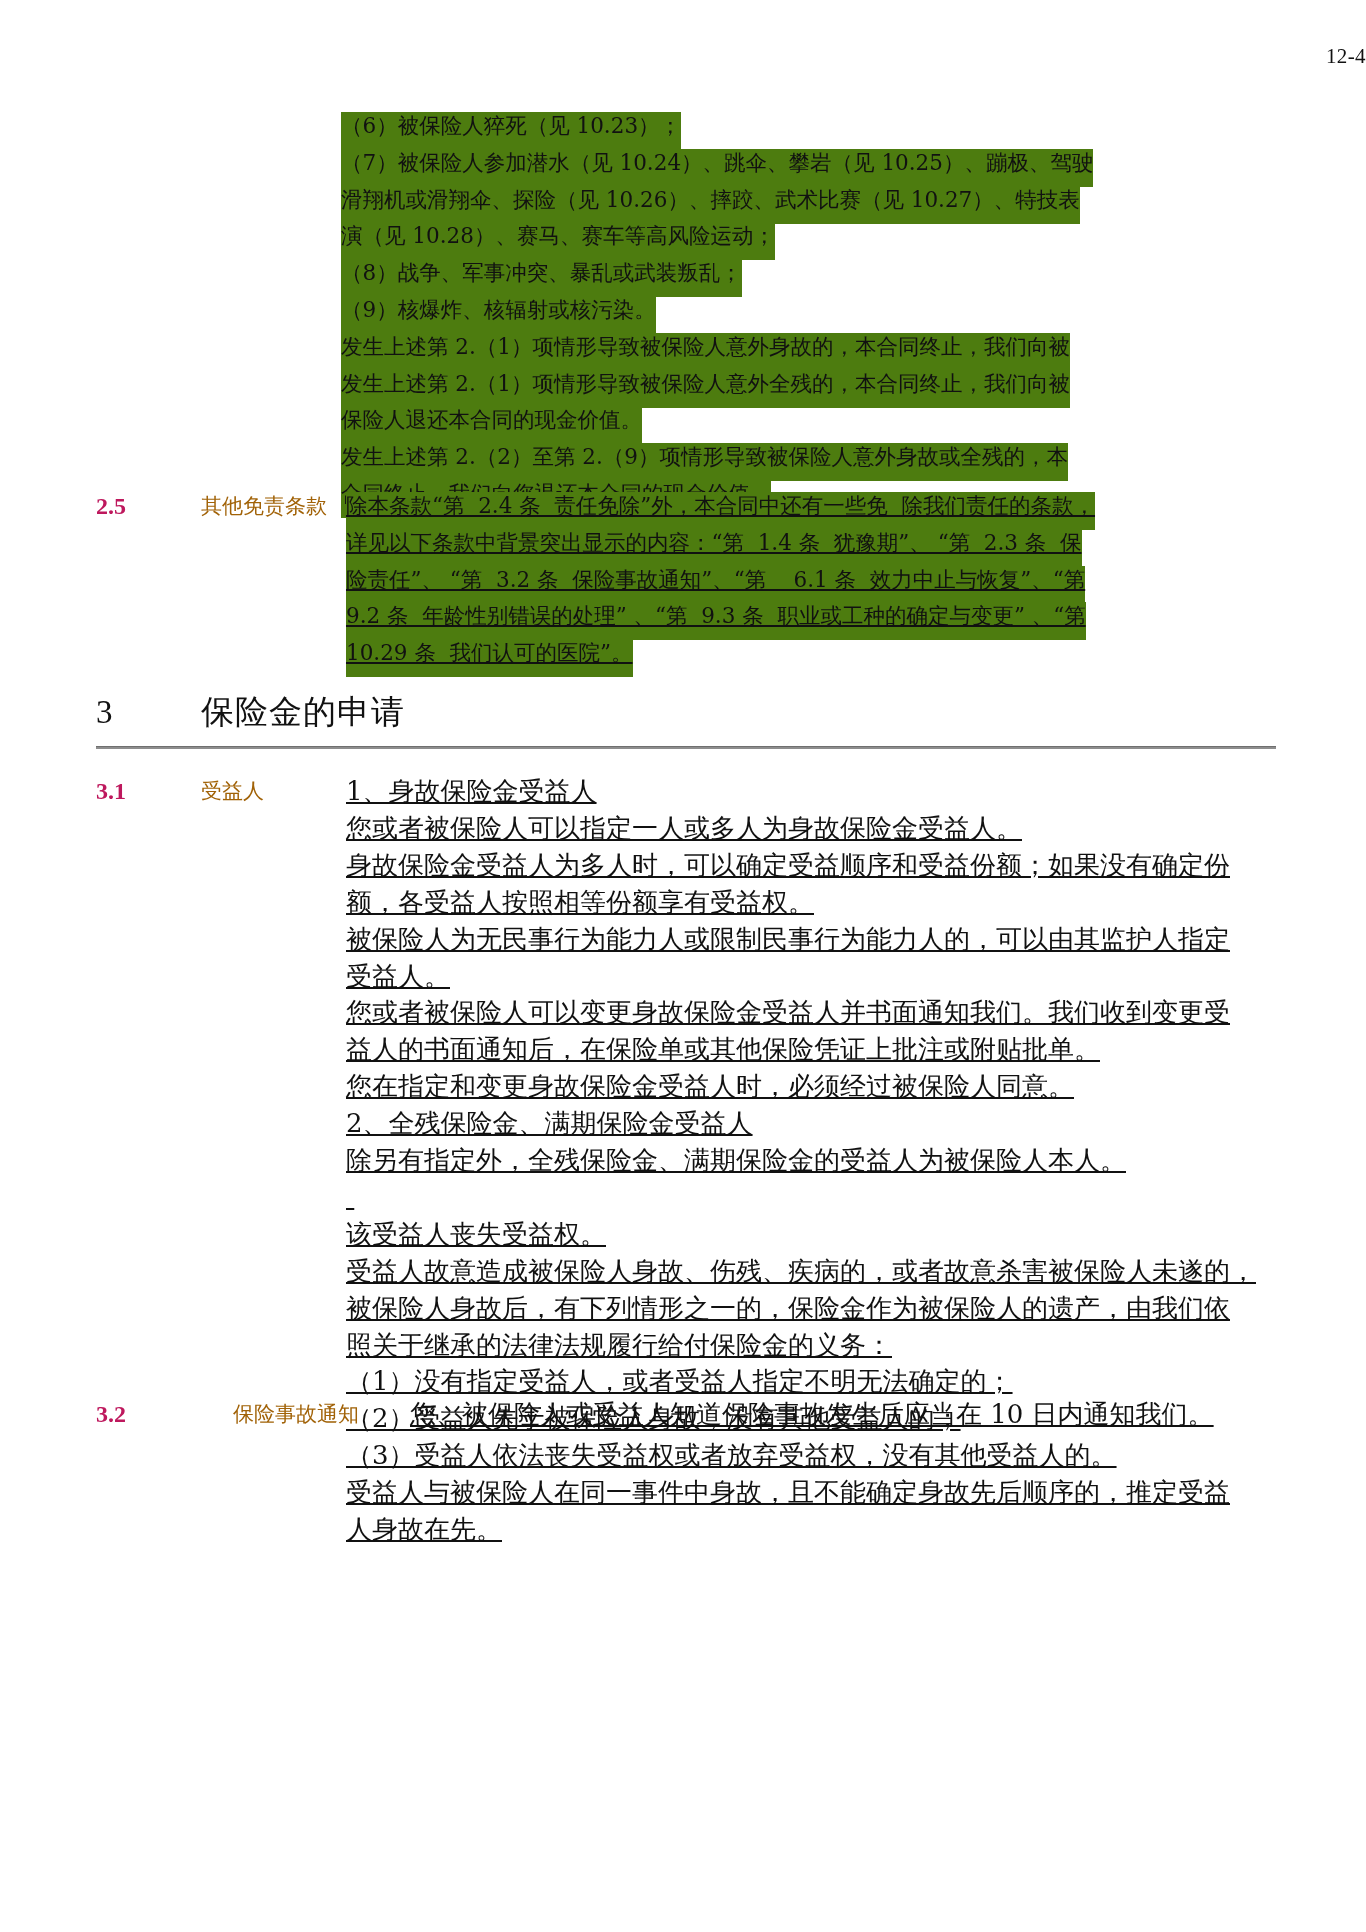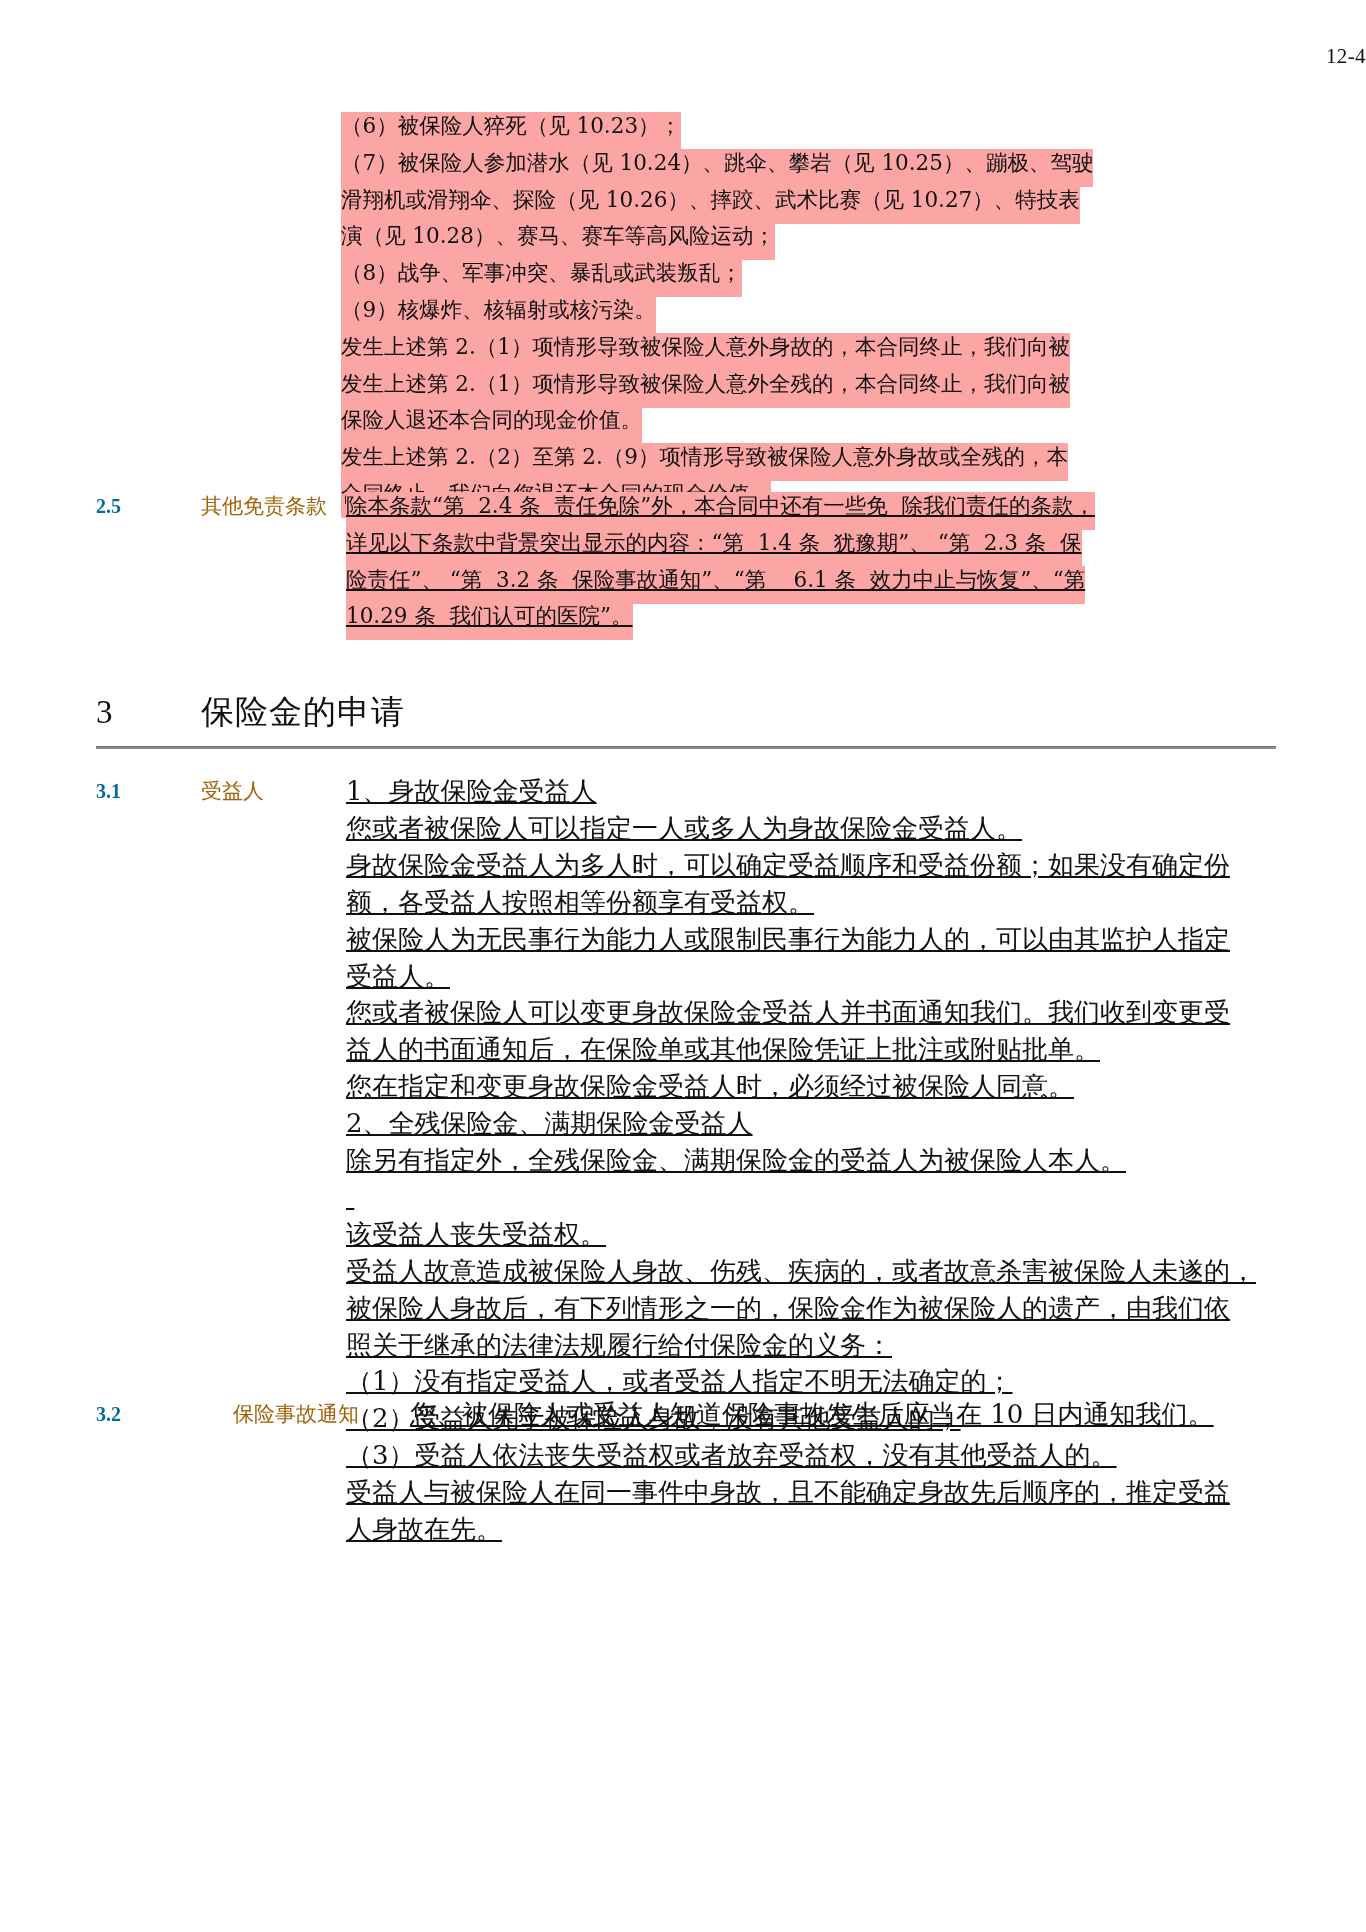--- a/index.html
+++ b/index.html
@@ -39,23 +39,23 @@
     display: flex;
     align-items: flex-start;
     width: 1180px;
     left: 96px;
   }
   .col-num {
     width: 105px;
     flex: 0 0 105px;
     font-family: "Liberation Serif", "DejaVu Serif", serif;
     font-weight: bold;
-    font-size: 20px;
+    font-size: 24px;
     line-height: 37px;
-    color: #0369a1;
+    color: #be185d;
   }
   .col-title {
     width: 145px;
     flex: 0 0 145px;
     font-size: 21px;
     line-height: 37px;
     color: #a16207;
     white-space: nowrap;
   }
   .col-body {
@@ -72,21 +72,21 @@
     left: 341px;
     width: 690px;
   }
   .hl-line {
     font-size: 21.5px;
     line-height: 36.8px;
     white-space: pre;
     color: #111;
   }
   .hl-line > span.mark {
-    background: #fca5a5;
+    background: #4d7c0f;
     padding: 1px 0 12px 0;
     box-decoration-break: clone;
     -webkit-box-decoration-break: clone;
   }
 
   
   .section-head {
     position: absolute;
     left: 96px;
     width: 1180px;
@@ -145,20 +145,21 @@
       <div class="hl-line"><span class="mark">合同终止，我们向您退还本合同的现金价值。</span></div>
     </div>
 
   <div class="clause-row" style="top:488px;">
     <div class="col-num">2.5</div>
     <div class="col-title">其他免责条款</div>
     <div class="col-body" id="clause-2-5-body">
         <div class="hl-line"><span class="mark">除本条款“第  2.4 条  责任免除”外，本合同中还有一些免  除我们责任的条款，</span></div>
         <div class="hl-line"><span class="mark">详见以下条款中背景突出显示的内容：“第  1.4 条  犹豫期”、 “第  2.3 条  保</span></div>
         <div class="hl-line"><span class="mark">险责任”、 “第  3.2 条  保险事故通知”、“第    6.1 条  效力中止与恢复”、“第</span></div>
+        <div class="hl-line"><span class="mark">9.2 条  年龄性别错误的处理” 、“第  9.3 条  职业或工种的确定与变更” 、“第</span></div>
         <div class="hl-line"><span class="mark">10.29 条  我们认可的医院”。</span></div>
       </div>
   </div>
 
   <div class="section-head" style="top:690px;">
     <div class="sh-num">3</div>
     <div class="sh-title">保险金的申请</div>
   </div>
   <div class="section-rule" style="top:746px;"></div>
 

